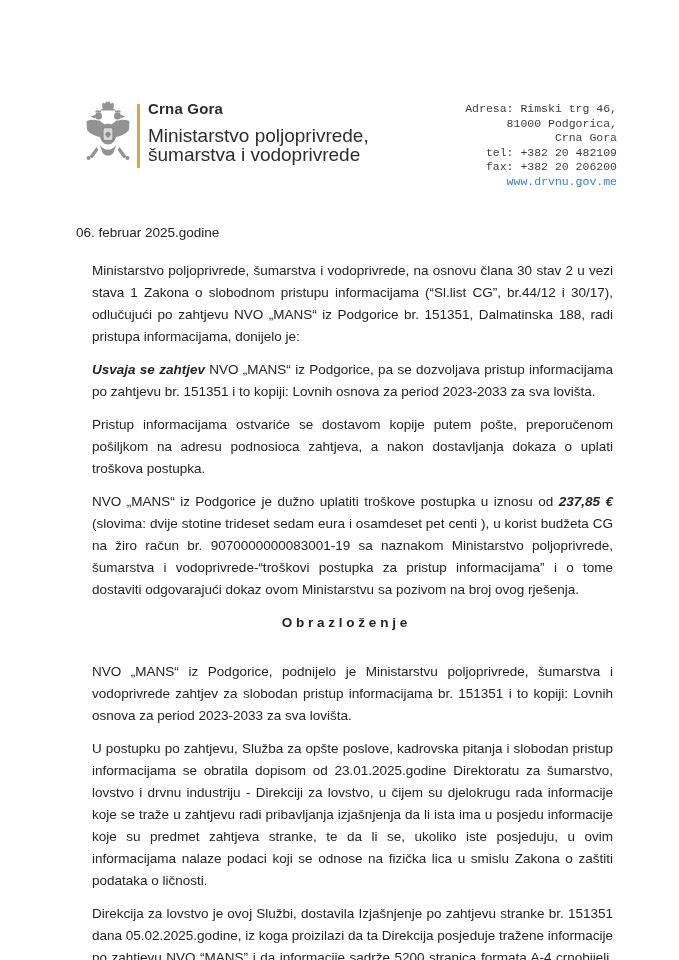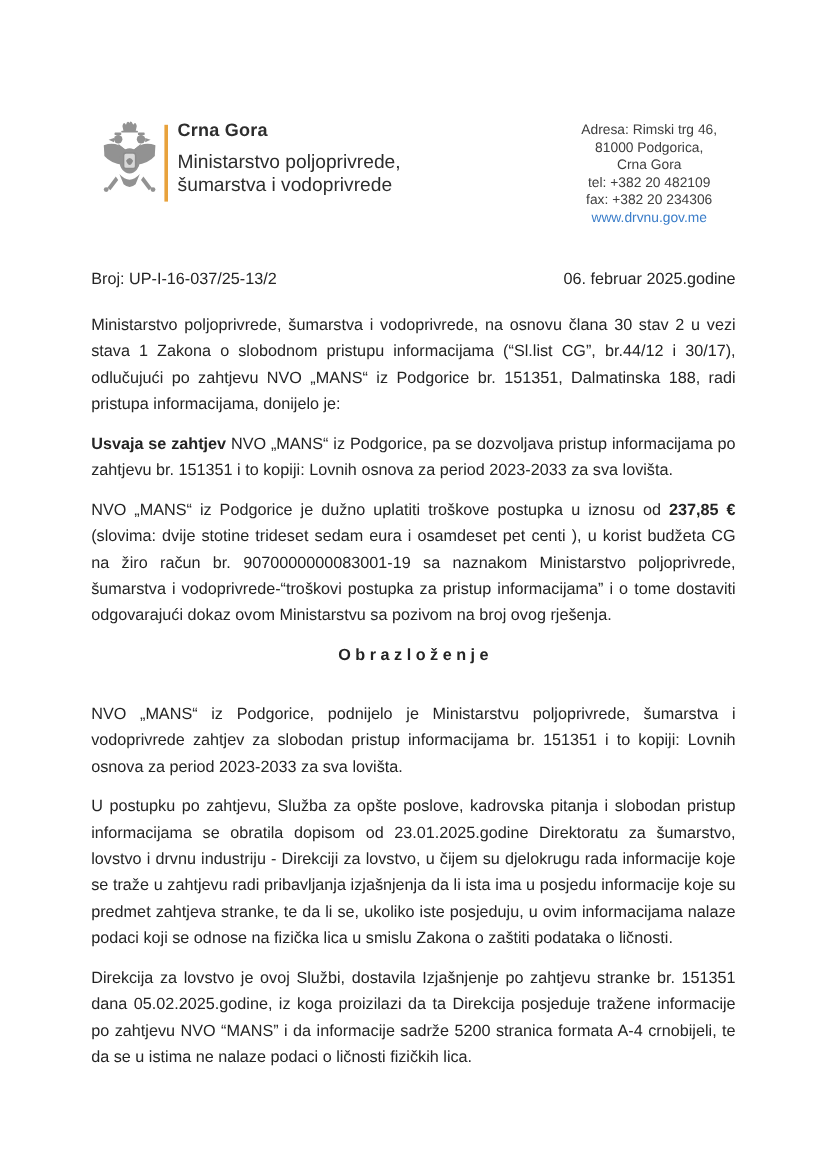--- a/index.html
+++ b/index.html
@@ -50,67 +50,68 @@
     top: 4px;
     color: #2d2d2d;
   }
   .org-country {
     font-size: 15px;
     font-weight: 600;
     letter-spacing: 0.2px;
     margin-bottom: 9px;
   }
   .org-name {
-    font-size: 16px;
+    font-size: 19px;
     line-height: 19px;
   }
   .contact {
     position: absolute;
     right: -4px;
     top: 6px;
     font-size: 11.5px;
     line-height: 14.5px;
     color: #3d3d3d;
-    text-align: center;
+    text-align: right;
     width: 152px;
+    font-family: Liberation Mono, monospace;
   }
   .contact-link {
     color: #3a7dc9;
     text-decoration: none;
     cursor: pointer;
   }
 
   
   .meta {
     display: flex;
     justify-content: space-between;
     font-size: 13.5px;
     line-height: 18px;
     margin-bottom: 18px;
     color: #242424;
   }
 
   
   .content p {
-    margin: 0 0 11px 0;
+    margin: 0 0 11px 16px;
     font-size: 13.5px;
     line-height: 22px;
     text-align: justify;
     color: #242424;
   }
   .content p.center-title {
     text-align: center;
     font-weight: bold;
     margin: 1px 0 8px 0;
   }
   .content p.title-gap {
     margin-top: 4px;
     margin-bottom: 27px;
   }
-  b { font-weight: bold; }
+  b { font-weight: bold; font-style: italic; }
 </style>
 </head>
 <body>
 
 <div class="page">
 
   <div class="letterhead">
 
     <span class="logo">
       <svg width="52" height="76" viewBox="0 0 104 152" xmlns="http://www.w3.org/2000/svg">
@@ -144,37 +145,37 @@
       <div class="org-country">Crna Gora</div>
       <div class="org-name">Ministarstvo poljoprivrede,</div>
       <div class="org-name">šumarstva i vodoprivrede</div>
     </div>
 
     <div class="contact">
       <div>Adresa: Rimski trg 46,</div>
       <div>81000 Podgorica,</div>
       <div>Crna Gora</div>
       <div>tel: +382 20 482109</div>
-      <div>fax: +382 20 234306</div>
+      <div>fax: +382 20 206200</div>
       <div><a class="contact-link">www.drvnu.gov.me</a></div>
     </div>
   </div>
 
   <div class="meta">
-    <span>Broj: UP-I-16-037/25-13/2</span>
     <span>06. februar 2025.godine</span>
   </div>
 
   <div class="content">
 
     <p>Ministarstvo poljoprivrede, šumarstva i vodoprivrede, na osnovu člana 30 stav 2 u vezi stava 1 Zakona o slobodnom pristupu informacijama (“Sl.list CG”, br.44/12 i 30/17), odlučujući po zahtjevu NVO „MANS“ iz Podgorice br. 151351, Dalmatinska 188, radi pristupa informacijama, donijelo je:</p>
 
 
     <p><b>Usvaja se zahtjev</b><span> NVO „MANS“ iz Podgorice, pa se dozvoljava pristup informacijama po zahtjevu br. 151351 i to kopiji: Lovnih osnova za period 2023-2033 za sva lovišta.</span></p>
 
+    <p>Pristup informacijama ostvariće se dostavom kopije putem pošte, preporučenom pošiljkom na adresu podnosioca zahtjeva, a nakon dostavljanja dokaza o uplati troškova postupka.</p>
 
     <p><span>NVO „MANS“ iz Podgorice je dužno uplatiti troškove postupka u iznosu od </span><b>237,85 €</b><span> (slovima: dvije stotine trideset sedam eura i osamdeset pet centi ), u korist budžeta CG na žiro račun br. 9070000000083001-19 sa naznakom Ministarstvo poljoprivrede, šumarstva i vodoprivrede-“troškovi postupka za pristup informacijama” i o tome dostaviti odgovarajući dokaz ovom Ministarstvu sa pozivom na broj ovog rješenja.</span></p>
 
 
     <p class="center-title title-gap">O b r a z l o ž e n j e</p>
 
     <p>NVO „MANS“ iz Podgorice, podnijelo je Ministarstvu poljoprivrede, šumarstva i vodoprivrede zahtjev za slobodan pristup informacijama br. 151351 i to kopiji: Lovnih osnova za period 2023-2033 za sva lovišta.</p>
 
     <p>U postupku po zahtjevu, Služba za opšte poslove, kadrovska pitanja i slobodan pristup informacijama se obratila dopisom od 23.01.2025.godine Direktoratu za šumarstvo, lovstvo i drvnu industriju - Direkciji za lovstvo, u čijem su djelokrugu rada informacije koje se traže u zahtjevu radi pribavljanja izjašnjenja da li ista ima u posjedu informacije koje su predmet zahtjeva stranke, te da li se, ukoliko iste posjeduju, u ovim informacijama nalaze podaci koji se odnose na fizička lica u smislu Zakona o zaštiti podataka o ličnosti.</p>
 

